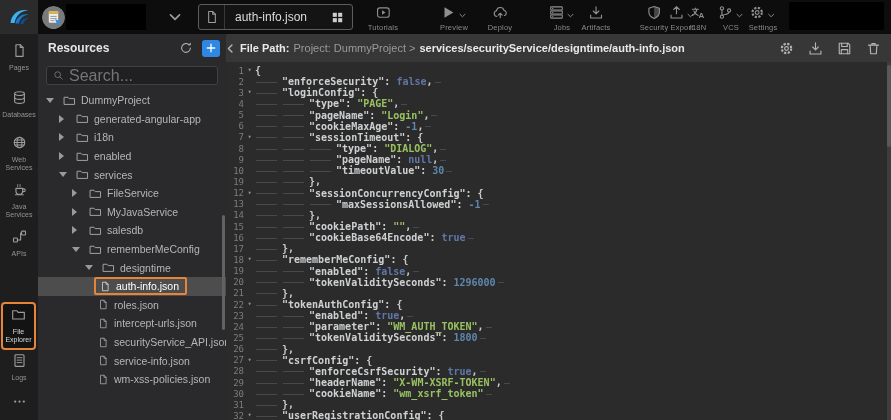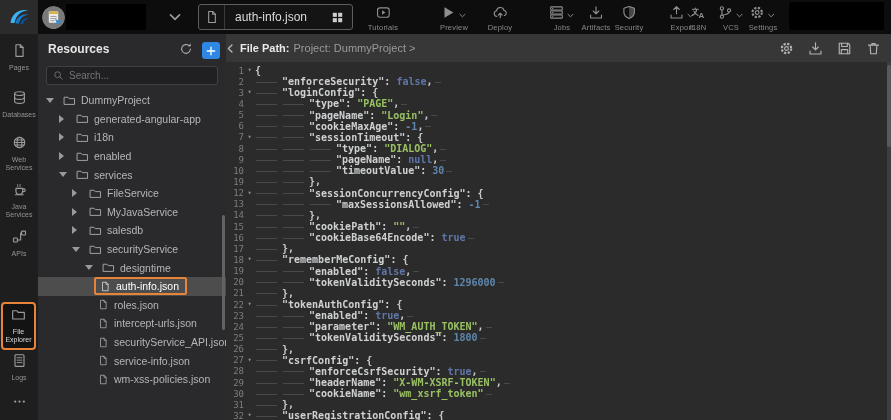--- a/index.html
+++ b/index.html
@@ -39,29 +39,29 @@
   
   .rail{position:relative;width:38px;flex:none;background:#1e1e1f}
   .rail-item{position:absolute;left:0;width:38px;text-align:center;color:#9c9c9c;cursor:pointer}
   .rail-item .lbl{font-size:7px;line-height:8px;color:#949494;margin-top:2px;white-space:pre-line}
   .rail-item.sel{left:1px;width:35px;background:#131313;border:2px solid var(--accent);
                  border-radius:4px;padding:3px 0 4px}
   .rail-item.sel .lbl{color:#d9d9d9}
 
   
   .panel{position:relative;width:188px;flex:none;background:#2a2a2c;display:flex;flex-direction:column}
-  .panel-head{height:26px;display:flex;padding:8px 6px 0 10px}
+  .panel-head{height:26px;display:flex;align-items:center;padding:2px 6px 0 10px}
   .panel-title{flex:1;font-size:12px;font-weight:bold;color:#e5e5e5}
   .refresh-btn{color:#b0b0b0;display:flex;cursor:pointer}
   .plus-btn{width:18px;height:17px;margin-left:9px;background:var(--blue);border-radius:3px;
             color:#fff;display:flex;align-items:center;justify-content:center;cursor:pointer}
   .search-wrap{padding:6px 8px 6px 8px}
   .search-box{height:19px;background:#202022;border:1px solid #404043;border-radius:3px;
               display:flex;align-items:center;gap:5px;padding:0 6px;cursor:text}
-  .search-box .ph{font-size:10px;color:#757577}
+  .search-box .ph{font-size:16px;color:#757577}
   .search-box .icn{color:#757577}
   .tree{flex:1;overflow:hidden}
   .trow{height:18.6px;display:flex;align-items:center;padding-left:8px;font-size:10.5px;
         color:#b6b6b8;white-space:nowrap;overflow:hidden;cursor:pointer}
   .trow .arr{width:12px;flex:none;display:flex;align-items:center}
   .tri-r{width:0;height:0;border-left:5px solid #9a9a9a;border-top:4px solid transparent;border-bottom:4px solid transparent}
   .tri-d{width:0;height:0;border-top:5px solid #9a9a9a;border-left:4px solid transparent;border-right:4px solid transparent}
   .trow .icn{color:#a5a5a7;margin-right:5px;flex:none;display:flex}
   .trow.sel{background:#4d4d4d;color:#fff}
   .trow.sel .icn{color:#d8d8d8}
@@ -208,21 +208,21 @@
           <span class="tb-ic">
             <span class="icn">
               <svg width="15" height="15" viewBox="0 0 16 16">
                 <path d="M8 1.8v7.4M5 6.4L8 9.4l3-3" fill="none" stroke="currentColor" stroke-width="1.2" stroke-linecap="round" stroke-linejoin="round"></path>
                 <path d="M2.2 10.6v3.2h11.6v-3.2" fill="none" stroke="currentColor" stroke-width="1.2" stroke-linecap="round" stroke-linejoin="round"></path>
               </svg>
             </span>
           </span>
           <span class="lbl">Artifacts</span>
         </div>
-        <div class="tb-item" style="left: 629px;">
+        <div class="tb-item" style="left: 654px;">
           <span class="tb-ic">
             <span class="icn">
               <svg width="15" height="15" viewBox="0 0 16 16">
                 <path d="M8 1.6l5.6 1.8v4.4c0 3.3-2.3 5.3-5.6 6.6-3.3-1.3-5.6-3.3-5.6-6.6V3.4z" fill="none" stroke="currentColor" stroke-width="1.2" stroke-linecap="round" stroke-linejoin="round"></path>
                 <path d="M8 1.6l5.6 1.8v4.4c0 3.3-2.3 5.3-5.6 6.6z" fill="currentColor" opacity=".45"></path>
               </svg>
             </span>
           </span>
           <span class="lbl">Security</span>
         </div>
@@ -462,21 +462,21 @@
           <div class="trow">
             <span style="display:inline-block;width:26px;flex:none"></span>
             <span class="arr icn">
               <span class="tri-d"></span>
             </span>
             <span class="icn">
               <svg width="13" height="13" viewBox="0 0 16 16">
                 <path d="M1.8 4h4.4l1.4 1.7h6.6v7.1H1.8z" fill="none" stroke="currentColor" stroke-width="1.2" stroke-linecap="round" stroke-linejoin="round"></path>
               </svg>
             </span>
-            <span>securityService</span>
+            <span>rememberMeConfig</span>
           </div>
           <div class="trow">
             <span style="display:inline-block;width:39px;flex:none"></span>
             <span class="arr icn">
               <span class="tri-d"></span>
             </span>
             <span class="icn">
               <svg width="13" height="13" viewBox="0 0 16 16">
                 <path d="M1.8 4h4.4l1.4 1.7h6.6v7.1H1.8z" fill="none" stroke="currentColor" stroke-width="1.2" stroke-linecap="round" stroke-linejoin="round"></path>
               </svg>
@@ -551,20 +551,21 @@
 
     <section class="editor">
       <div class="collapse-btn icn" id="collapseBtn">
           <svg width="13" height="13" viewBox="0 0 16 16">
             <path d="M9.8 3.6L5.4 8l4.4 4.4" fill="none" stroke="currentColor" stroke-width="1.6" stroke-linecap="round" stroke-linejoin="round"></path>
           </svg>
         </div>
       <div class="pathbar">
         <span class="pp bold">File Path:</span>
         <span class="pp gray">Project: DummyProject &gt;</span>
+        <span class="pp bold">services/securityService/designtime/auth-info.json</span>
         <span class="path-icons" id="pathIcons">
             <span class="pib icn">
               <svg width="15" height="15" viewBox="0 0 16 16">
                 <circle cx="8" cy="8" r="5" fill="none" stroke="currentColor" stroke-width="2.3" stroke-dasharray="2.4 1.55"></circle>
                 <circle cx="8" cy="8" r="2" fill="none" stroke="currentColor" stroke-width="1.2"></circle>
               </svg>
             </span>
             <span class="pib icn">
               <svg width="15" height="15" viewBox="0 0 16 16">
                 <path d="M8 1.8v7.4M5 6.4L8 9.4l3-3" fill="none" stroke="currentColor" stroke-width="1.2" stroke-linecap="round" stroke-linejoin="round"></path>

